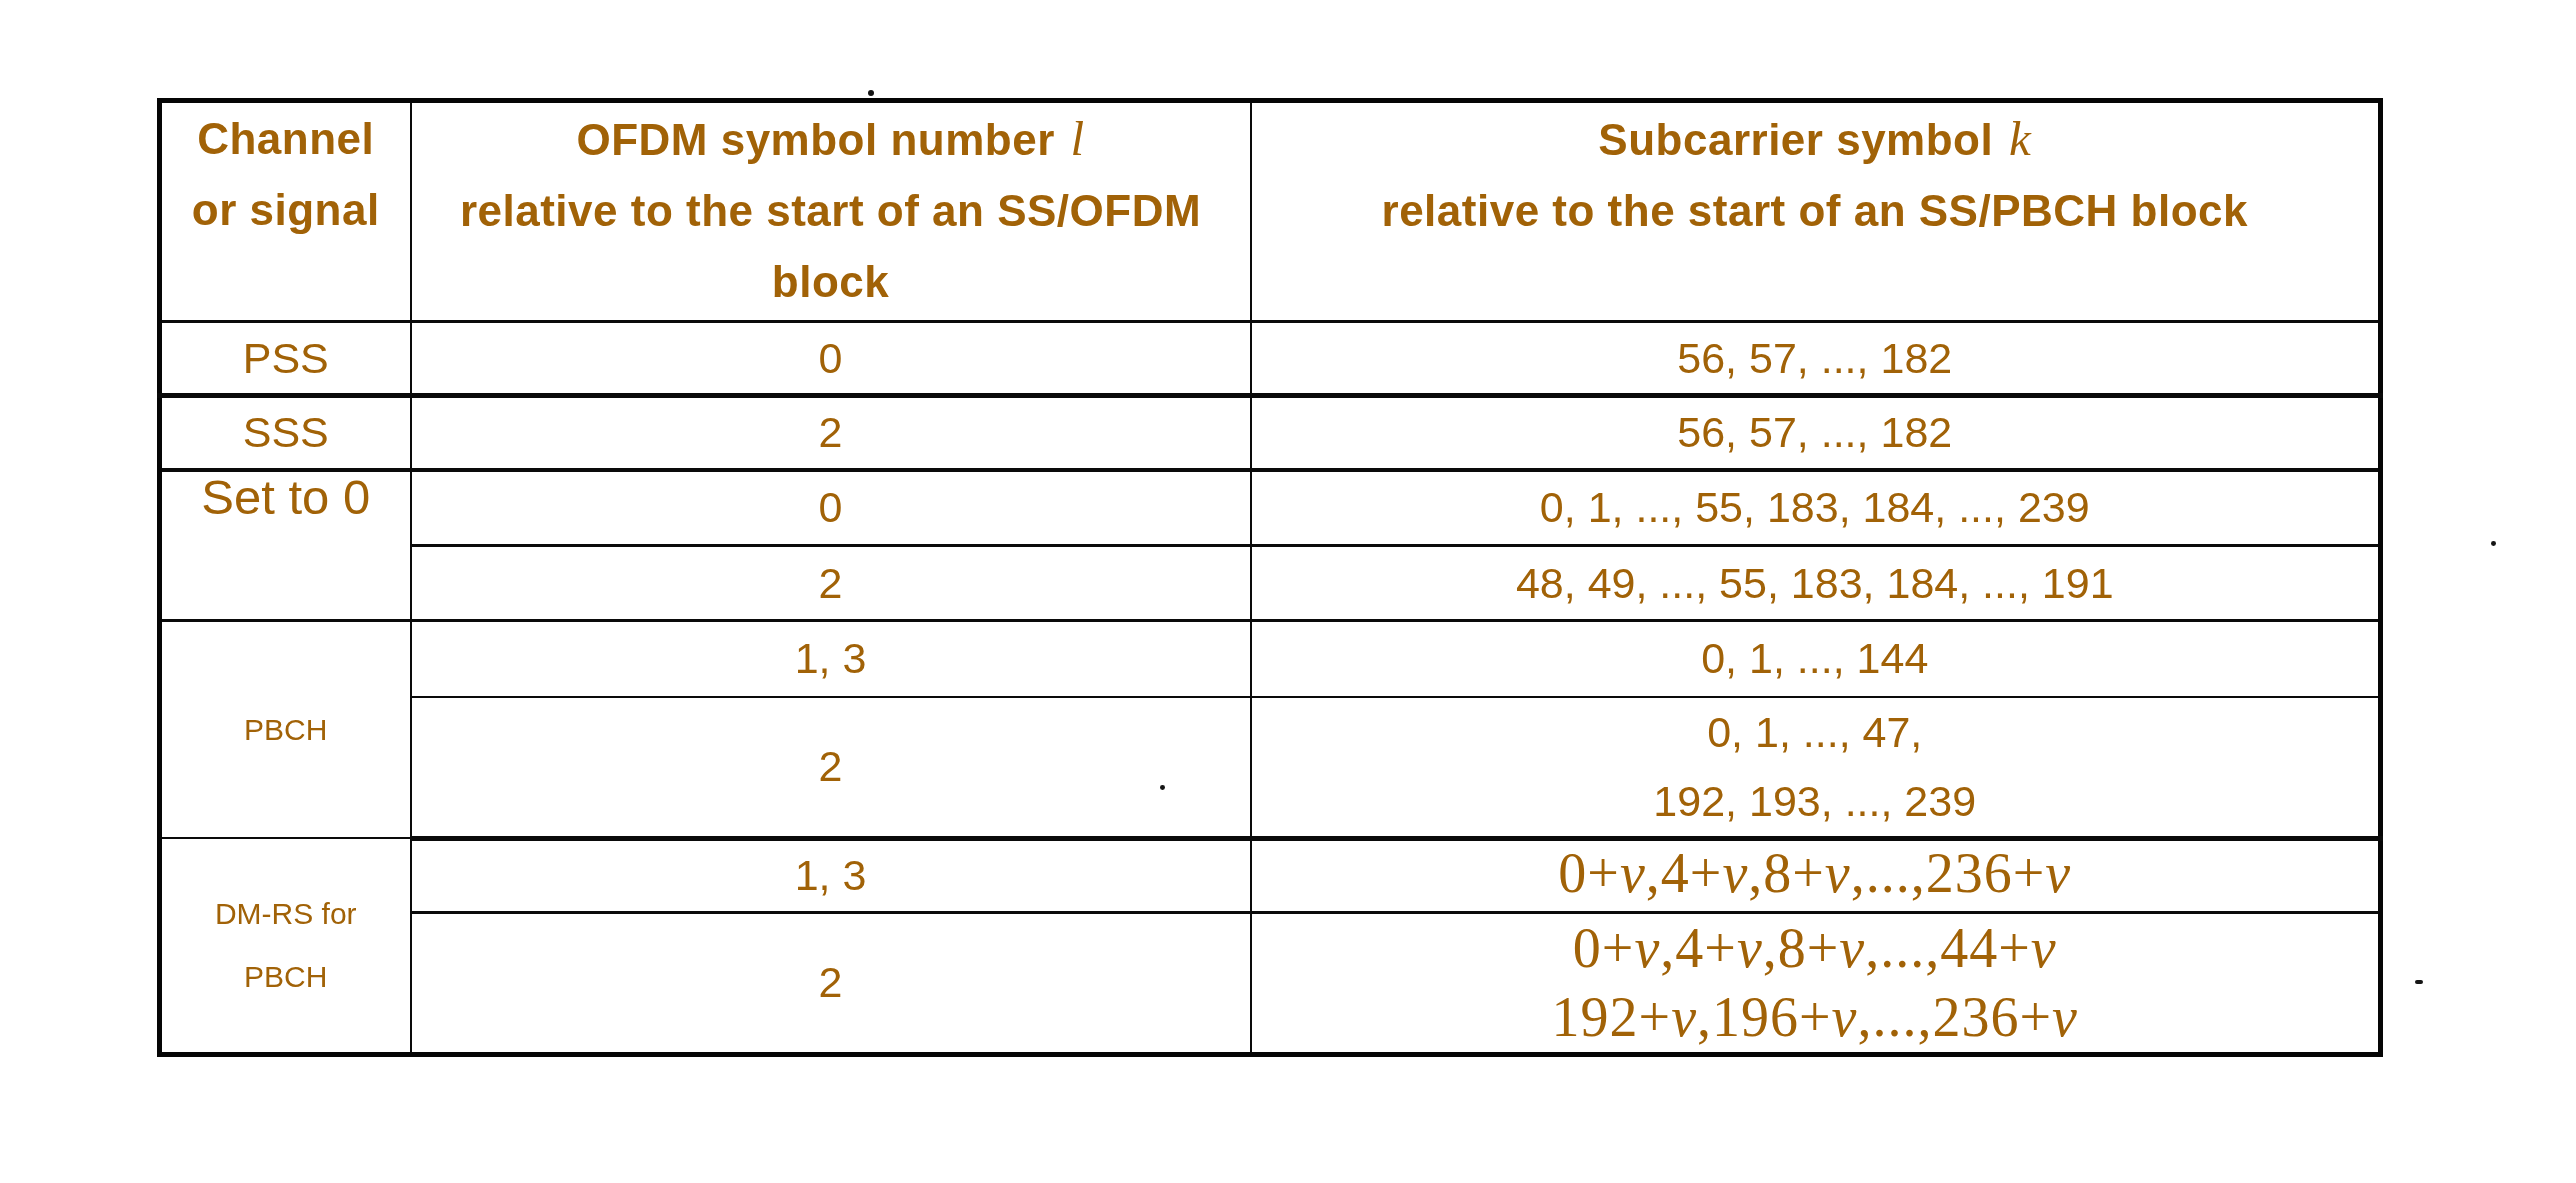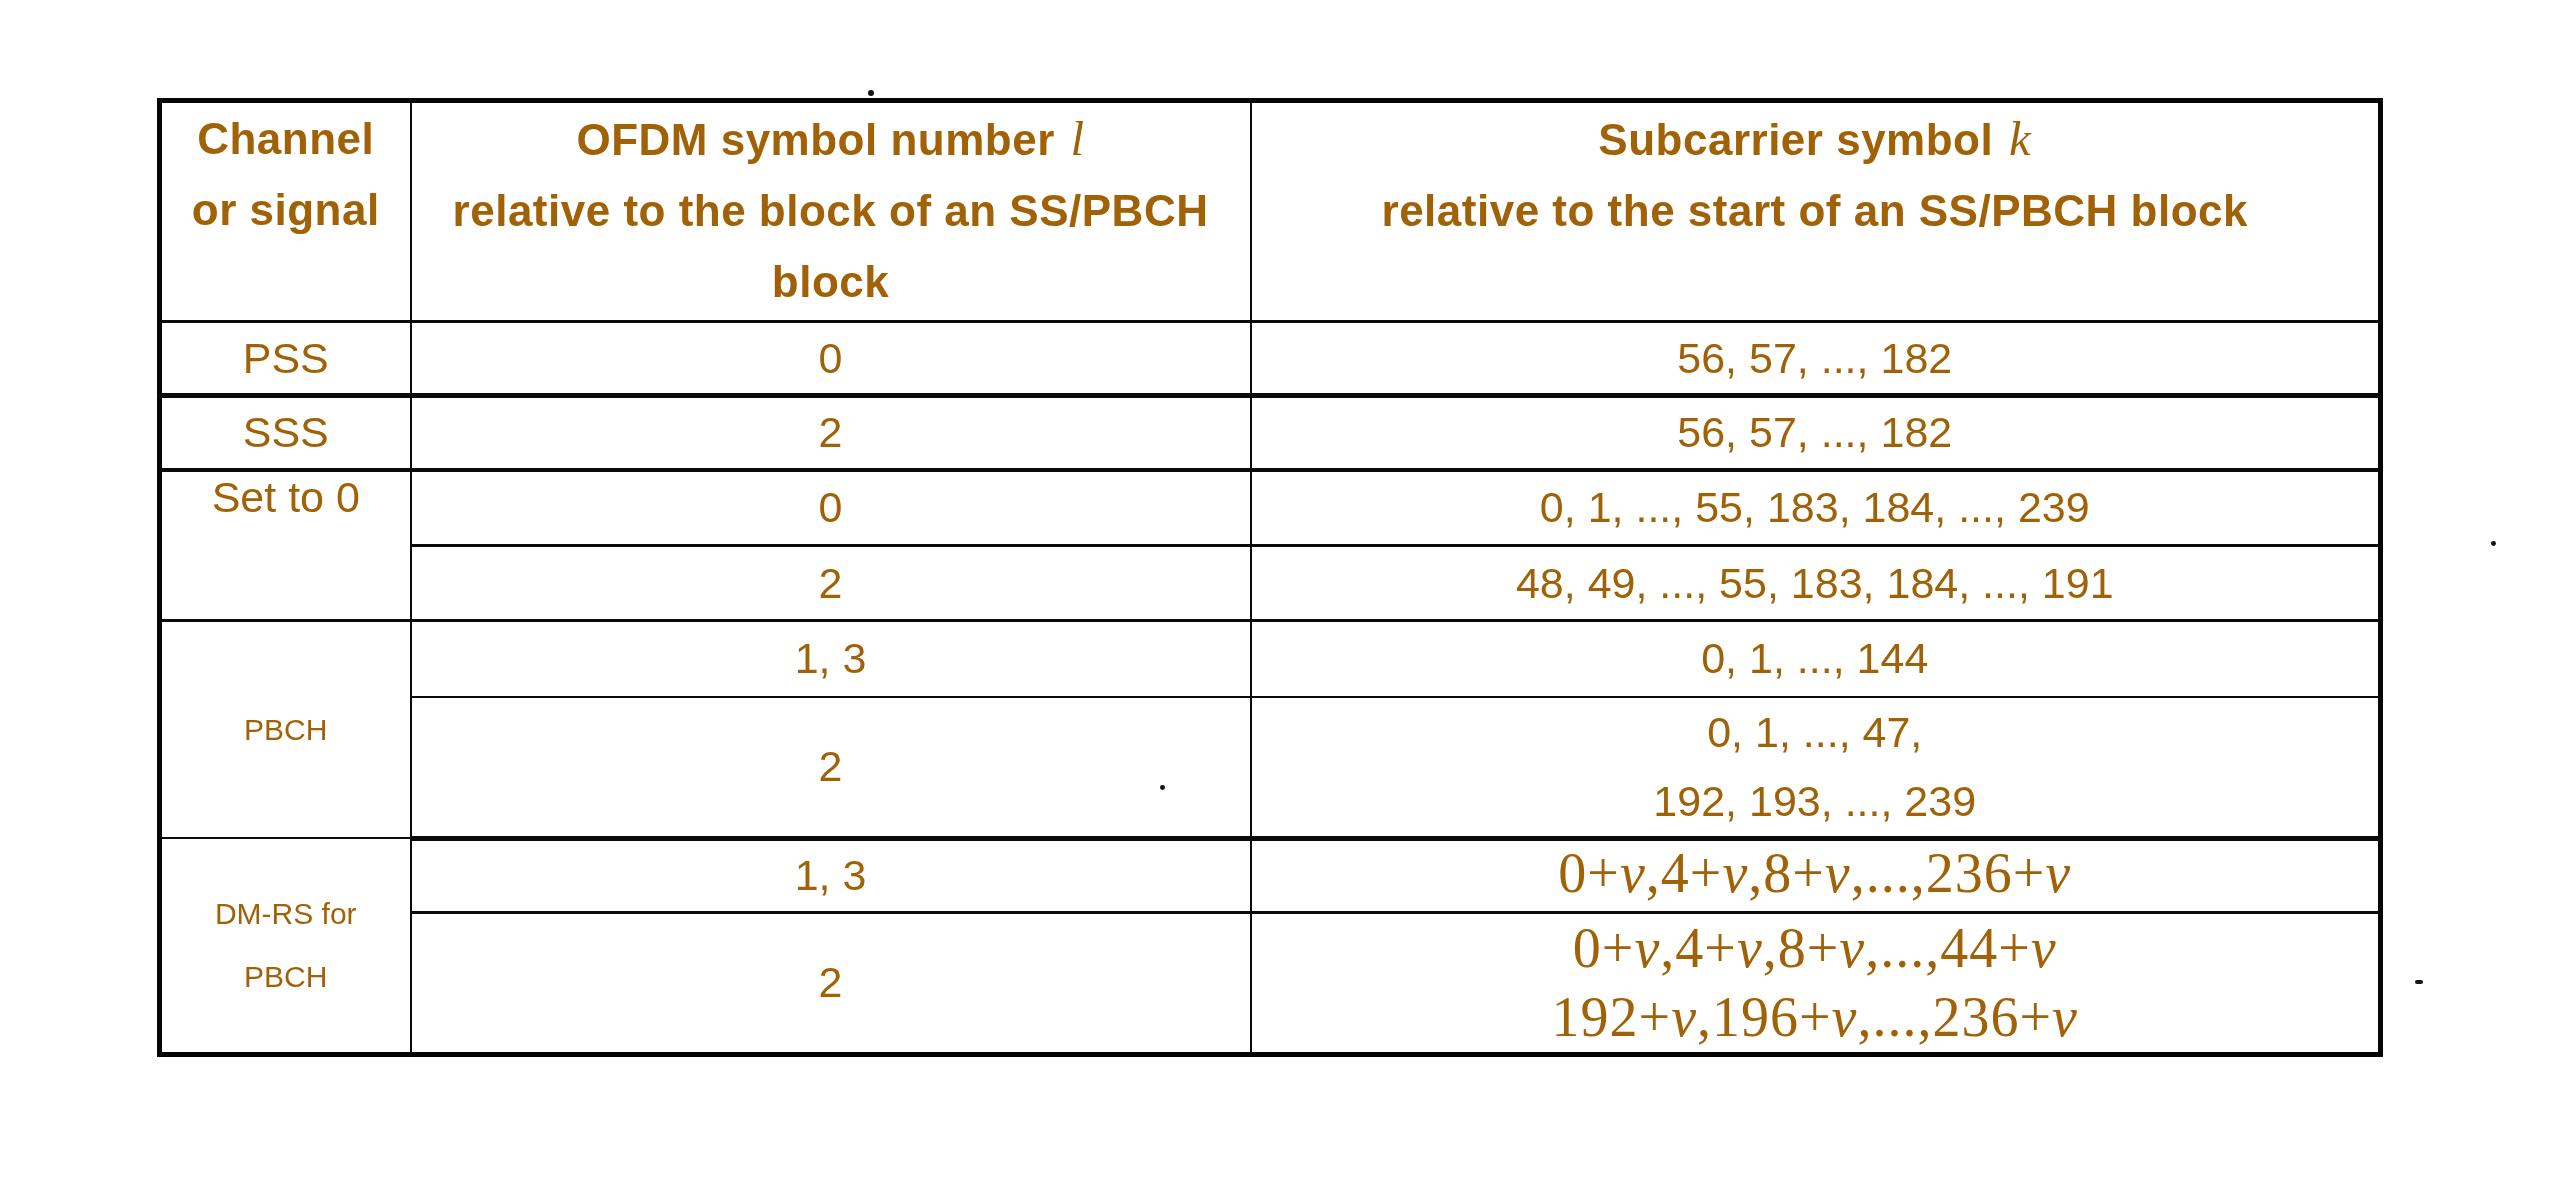--- a/index.html
+++ b/index.html
@@ -75,21 +75,21 @@
     margin-left: 15.7px;
   }
   td.body {
     vertical-align: middle;
     font-size: 43px;
     line-height: 63px;
   }
   td.chan-top {
     vertical-align: top;
     padding-top: 12.8px;
-    font-size: 43px;
+    font-size: 49px;
     line-height: 51px;
   }
   td.chan-mid {
     vertical-align: middle;
     font-size: 30px;
     line-height: 63px;
   }
   .twolines div { line-height: 69px; }
   .mathexpr {
     font-family: "Liberation Serif", serif;
@@ -118,21 +118,21 @@
       </colgroup>
 
     <tbody>
         <tr class="h-head">
       <th class="hdr">
         <div>Channel</div>
         <div>or signal</div>
       </th>
       <th class="hdr">
         <div><span>OFDM symbol number</span><span class="mathsym">l</span></div>
-        <div>relative to the block of an SS/PBCH</div>
+        <div>relative to the start of an SS/OFDM</div>
         <div>block</div>
       </th>
       <th class="hdr">
         <div><span>Subcarrier symbol</span><span class="mathsym">k</span></div>
         <div>relative to the start of an SS/PBCH block</div>
       </th>
     </tr>
 
     <tr class="h-pss">
       <td class="body">PSS</td>

